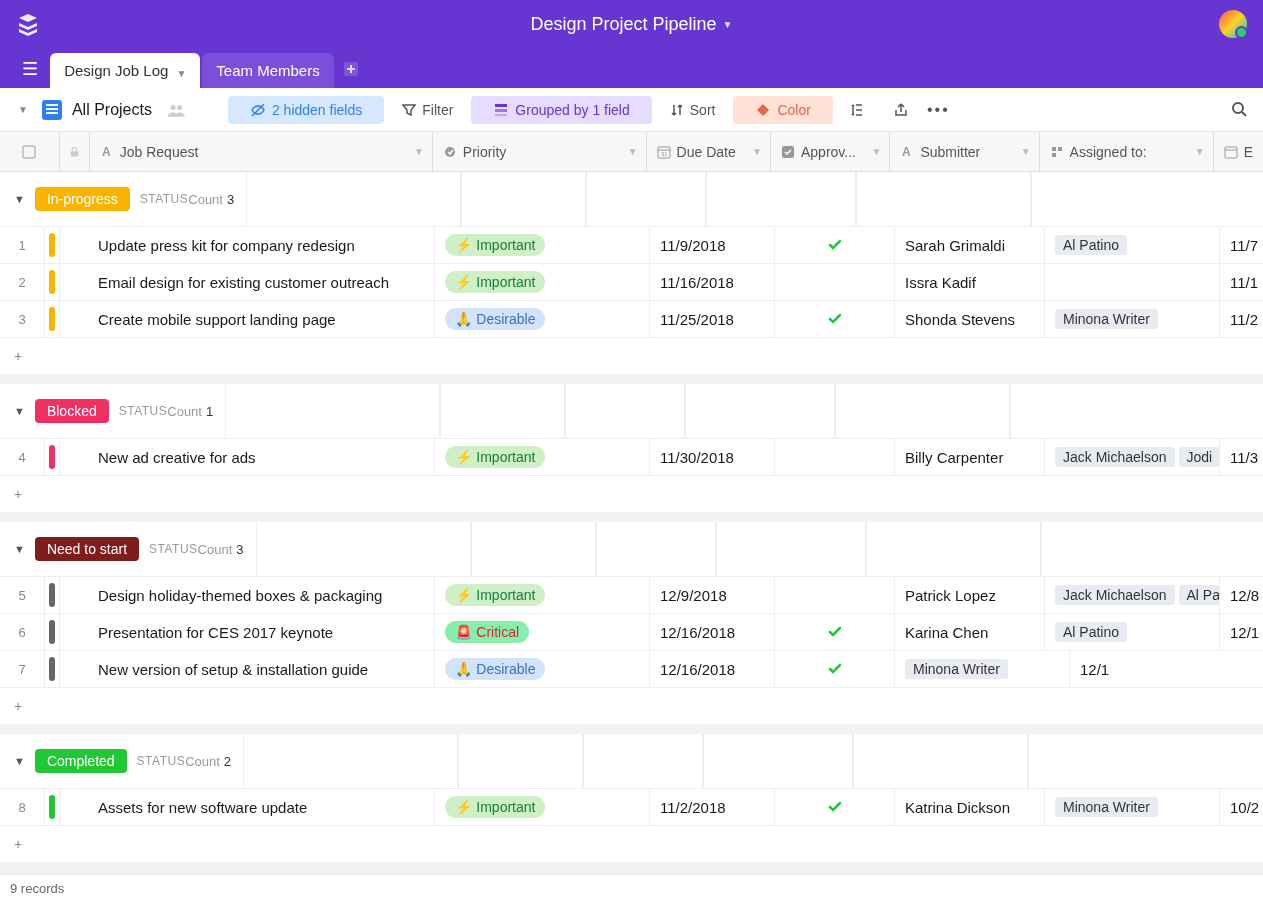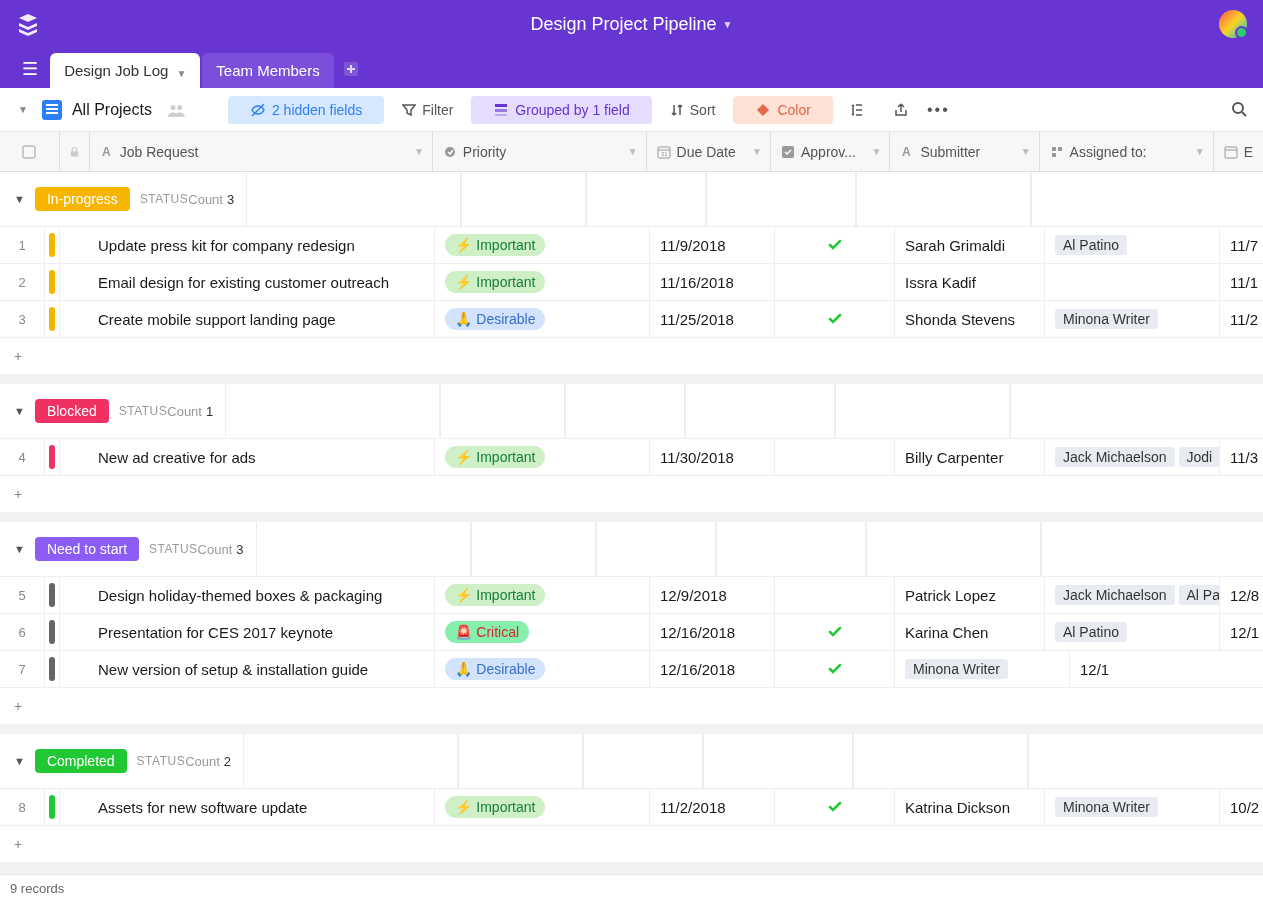--- a/index.html
+++ b/index.html
@@ -44,21 +44,21 @@
 .col-sub{width:150px}
 .col-asg{width:175px}
 .col-ext{flex:1;border-right:none}
 .groups{overflow-y:auto;height:calc(902px - 48px - 40px - 44px - 40px - 28px);background:#f2f2f2}
 .group{margin-bottom:10px;background:#fff}
 .group-hdr{height:55px;display:flex;align-items:center;padding:0 14px;border-bottom:1px solid #eee}
 .g-caret{font-size:11px;color:#555;margin-right:10px;cursor:pointer}
 .g-pill{padding:4px 12px;border-radius:4px;color:#fff;font-weight:500;font-size:14px}
 .g-pill.in-progress{background:#f7b500}
 .g-pill.blocked{background:#ef3061}
-.g-pill.need{background:#8b5cf6}
+.g-pill.need{background:#7f1d1d}
 .g-pill.completed{background:#20c933}
 .g-status{margin-left:10px;color:#999;font-size:12px;letter-spacing:.5px}
 .g-count{margin-left:auto;margin-right:12px;color:#999;font-size:13px}
 .g-count b{color:#333;font-weight:500;margin-left:4px}
 .row{height:37px;display:flex;align-items:stretch;border-bottom:1px solid #eee}
 .cell{border-right:1px solid #eee;display:flex;align-items:center;padding:0 10px;font-size:15px}
 .c-num{width:45px;justify-content:center;color:#888;font-size:13px}
 .c-bar{width:15px;padding:0 4px}
 .bar{width:6px;height:24px;border-radius:3px}
 .bar.orange{background:#f7b500}

